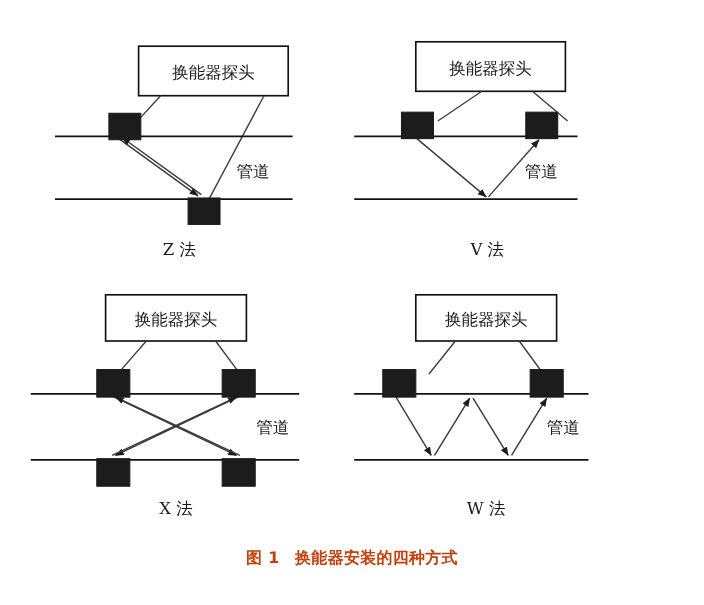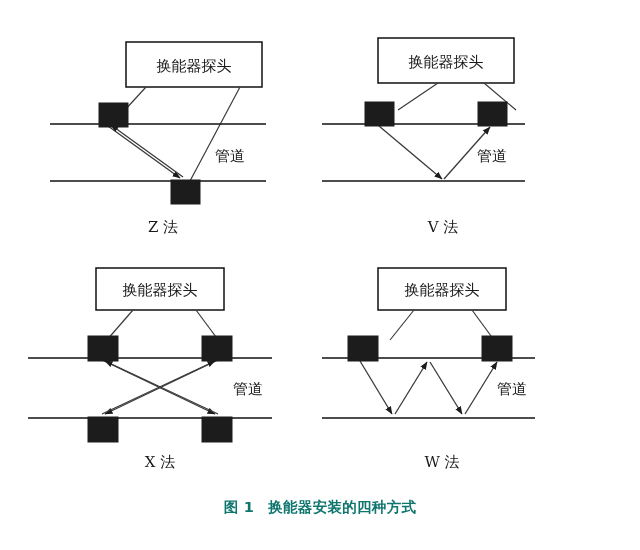--- a/index.html
+++ b/index.html
@@ -91,21 +91,21 @@
   #figure-caption {
     position: absolute;
     left: 0;
     top: 498px;
     width: 640px;
     text-align: center;
     font-family: "DejaVu Sans", "Liberation Sans", sans-serif;
     font-size: 14.5px;
     font-weight: bold;
     letter-spacing: 0.3px;
-    color: #0f766e;
+    color: #c2410c;
   }
   #figure-caption .cap-num { margin-right: 14px; }
 </style>
 </head>
 <body>
 
 <div id="figure-root">
 
   <div class="panel" id="panel-z">
     <svg viewBox="0 0 320 240" xmlns="http://www.w3.org/2000/svg">

